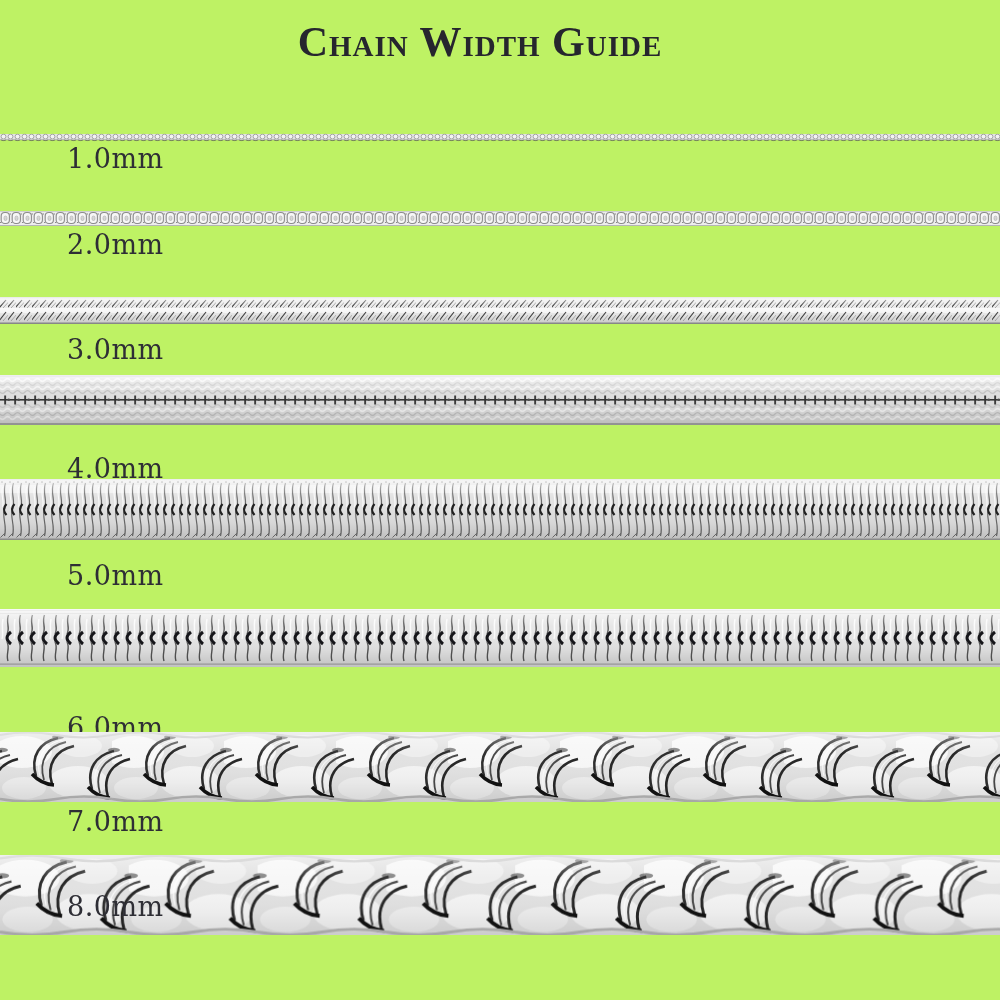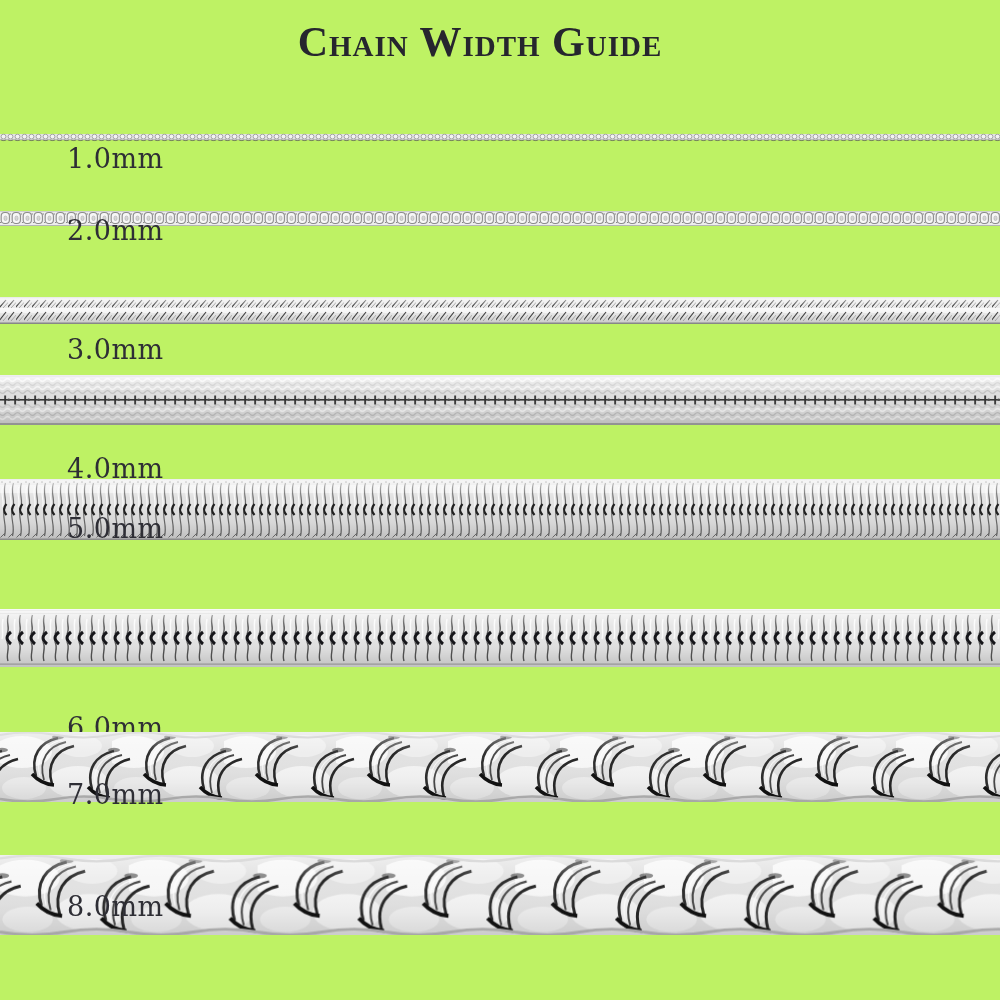--- a/index.html
+++ b/index.html
@@ -130,21 +130,21 @@
       <rect width="1000" height="10" fill="url(#p1)"></rect>
     </svg>
   </div>
   <div class="chain-label" style="top:142px">1.0mm</div>
 
   <div class="chain-row" style="top:209px">
     <svg class="chain" width="1000" height="20">
       <rect width="1000" height="20" fill="url(#p2)"></rect>
     </svg>
   </div>
-  <div class="chain-label" style="top:214px">2.0mm</div>
+  <div class="chain-label" style="top:228px">2.0mm</div>
 
   <div class="chain-row" style="top:297px">
     <svg class="chain" width="1000" height="27">
       <rect width="1000" height="27" fill="url(#p3)"></rect>
       <rect width="1000" height="27" fill="url(#cylGrad)"></rect>
     </svg>
   </div>
   <div class="chain-label" style="top:333px">3.0mm</div>
 
   <div class="chain-row" style="top:375px">
@@ -154,37 +154,37 @@
     </svg>
   </div>
   <div class="chain-label" style="top:452px">4.0mm</div>
 
   <div class="chain-row" style="top:479px">
     <svg class="chain" width="1000" height="61">
       <rect width="1000" height="61" fill="url(#p5)"></rect>
       <rect width="1000" height="61" fill="url(#cylGrad)"></rect>
     </svg>
   </div>
-  <div class="chain-label" style="top:512px">5.0mm</div>
+  <div class="chain-label" style="top:559px">5.0mm</div>
 
   <div class="chain-row" style="top:609px">
     <svg class="chain" width="1000" height="58">
       <rect width="1000" height="58" fill="url(#p6)"></rect>
       <rect width="1000" height="58" fill="url(#cylGrad)"></rect>
     </svg>
   </div>
   <div class="chain-label" style="top:711px">6.0mm</div>
 
   <div class="chain-row" style="top:732px">
     <svg class="chain" width="1000" height="70">
       <rect width="1000" height="70" fill="url(#p7)"></rect>
       <rect width="1000" height="70" fill="url(#cylGrad)" opacity="0.6"></rect>
     </svg>
   </div>
-  <div class="chain-label" style="top:778px">7.0mm</div>
+  <div class="chain-label" style="top:805px">7.0mm</div>
 
   <div class="chain-row" style="top:855px">
     <svg class="chain" width="1000" height="80">
       <rect width="1000" height="80" fill="url(#p8)"></rect>
       <rect width="1000" height="80" fill="url(#cylGrad)" opacity="0.6"></rect>
     </svg>
   </div>
   <div class="chain-label" style="top:890px">8.0mm</div>
 
 </div>

